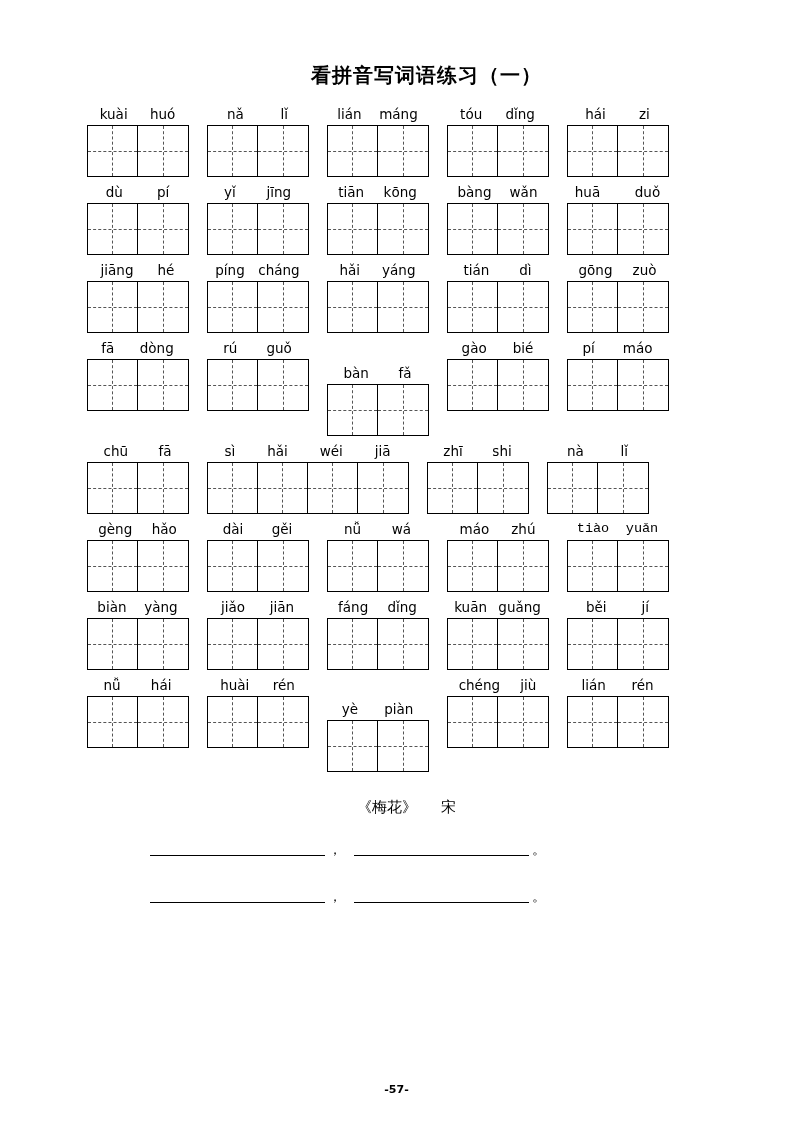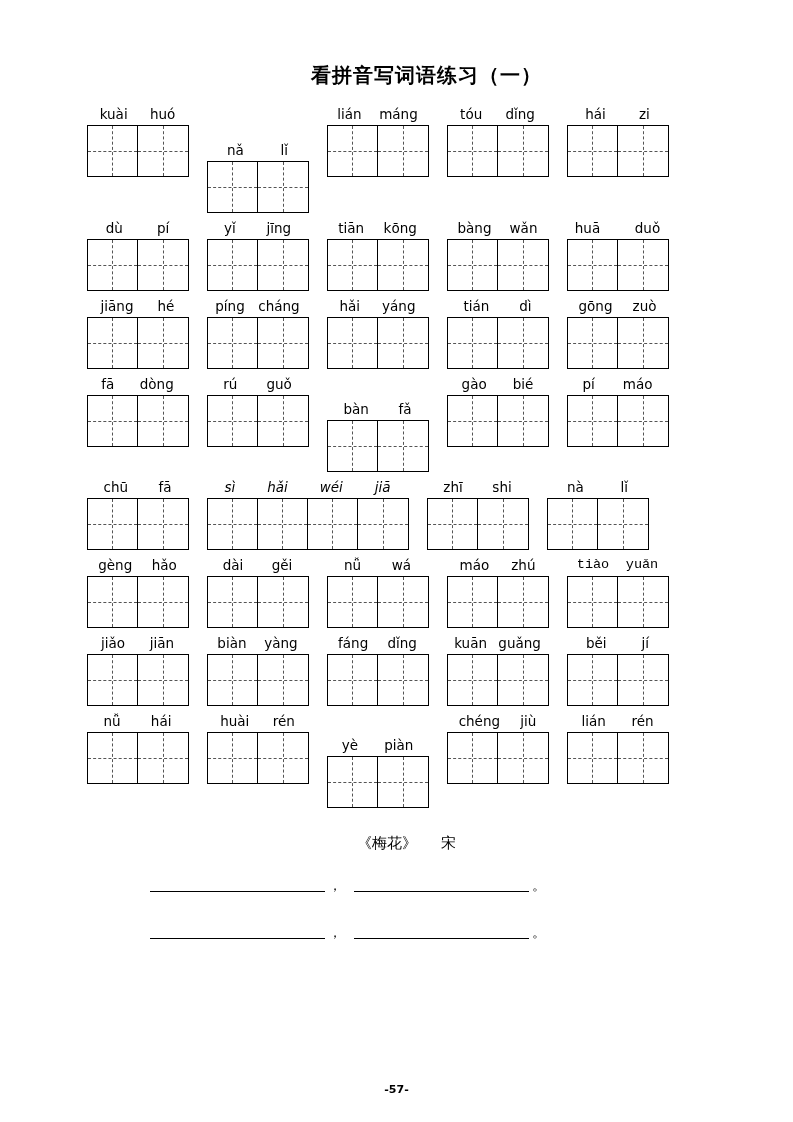--- a/index.html
+++ b/index.html
@@ -153,21 +153,21 @@
           <div class="pinyin" style="width: 102px;">
             <span>kuài</span>
             <span>huó</span>
           </div>
           <div class="boxes">
             <div class="tian"></div>
             <div class="tian"></div>
           </div>
         </div>
         <div class="cellgroup">
-          <div class="pinyin" style="width: 102px; margin-top: 36px;">
+          <div class="pinyin" style="width: 102px;">
             <span>nǎ</span>
             <span>lǐ</span>
           </div>
           <div class="boxes">
             <div class="tian"></div>
             <div class="tian"></div>
           </div>
         </div>
         <div class="cellgroup">
           <div class="pinyin" style="width: 102px;">
@@ -361,21 +361,21 @@
           <div class="pinyin" style="width: 102px;">
             <span>chū</span>
             <span>fā</span>
           </div>
           <div class="boxes">
             <div class="tian"></div>
             <div class="tian"></div>
           </div>
         </div>
         <div class="cellgroup">
-          <div class="pinyin" style="width: 202px; font-style: italic;">
+          <div class="pinyin" style="width: 202px;">
             <span>sì</span>
             <span>hǎi</span>
             <span>wéi</span>
             <span>jiā</span>
           </div>
           <div class="boxes">
             <div class="tian"></div>
             <div class="tian"></div>
             <div class="tian"></div>
             <div class="tian"></div>
@@ -450,32 +450,32 @@
           </div>
           <div class="boxes">
             <div class="tian"></div>
             <div class="tian"></div>
           </div>
         </div>
       </div>
       <div class="row">
         <div class="cellgroup">
           <div class="pinyin" style="width: 102px;">
+            <span>biàn</span>
+            <span>yàng</span>
+          </div>
+          <div class="boxes">
+            <div class="tian"></div>
+            <div class="tian"></div>
+          </div>
+        </div>
+        <div class="cellgroup">
+          <div class="pinyin" style="width: 102px;">
             <span>jiǎo</span>
             <span>jiān</span>
-          </div>
-          <div class="boxes">
-            <div class="tian"></div>
-            <div class="tian"></div>
-          </div>
-        </div>
-        <div class="cellgroup">
-          <div class="pinyin" style="width: 102px;">
-            <span>biàn</span>
-            <span>yàng</span>
           </div>
           <div class="boxes">
             <div class="tian"></div>
             <div class="tian"></div>
           </div>
         </div>
         <div class="cellgroup">
           <div class="pinyin" style="width: 102px;">
             <span>fáng</span>
             <span>dǐng</span>

